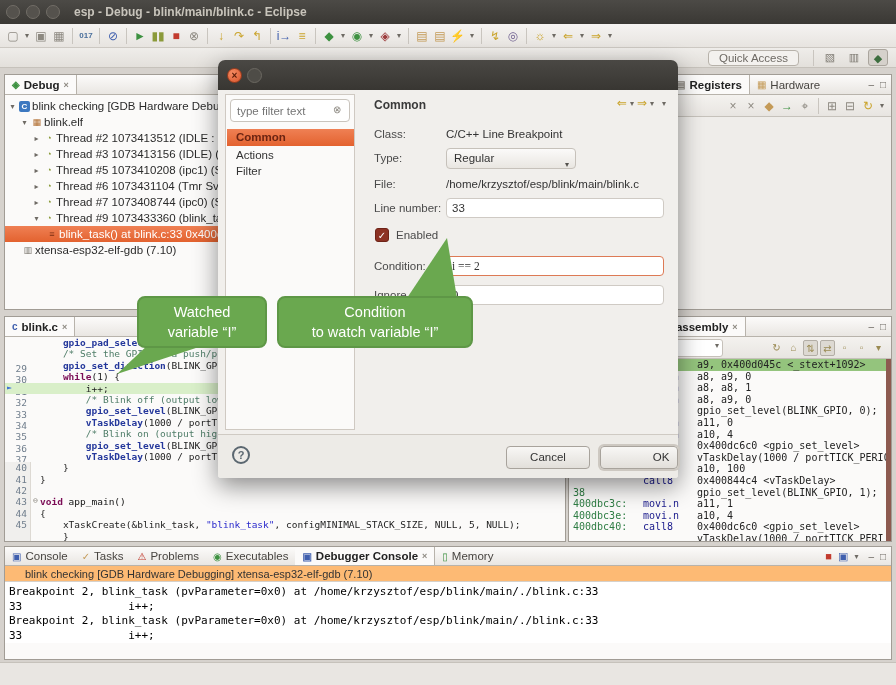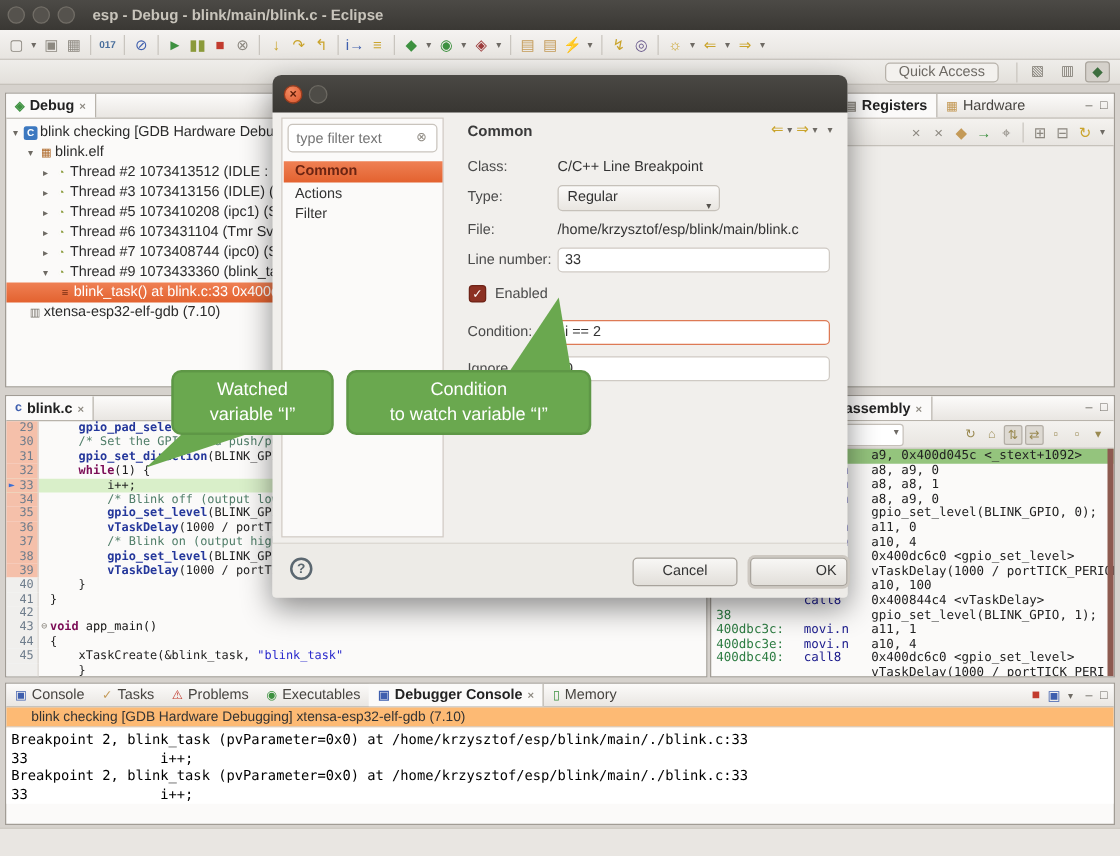--- a/index.html
+++ b/index.html
@@ -48,21 +48,21 @@
   .trow { height:16px; display:flex; align-items:center; font-size:11.5px; color:#2b2b2b; white-space:nowrap; overflow:hidden; }
   .texp { width:11px; text-align:center; font-size:8px; color:#6e6a64; flex:none; }
   .ticon { width:14px; text-align:center; font-size:9px; flex:none; }
   .i-launch { color:#fff; background:#3c78c0; border-radius:2px; width:11px; height:11px; line-height:11px; font-size:8px; font-weight:bold; margin:0 2px 0 1px; }
   .i-elf { color:#b06c2e; } .i-thread { color:#8a9a3a; } .i-frame { color:#7a2d12; } .i-gdb { color:#7b776f; }
   .trow.sel { background:linear-gradient(#ef8054,#e3622f); color:#fff; }
 
   
   .crow { height:11.4px; line-height:11.4px; display:flex; font:9.5px "DejaVu Sans Mono", monospace; white-space:pre; }
   .gut { width:26px; flex:none; text-align:right; padding-right:3px; color:#6f7d8c; background:#f0efed; border-right:1px solid #ddd9d3; }
-  .gut.chg { background:#f5c0aa; }
+  .gut.chg { background:#f5c0aa;margin-top:26px; }
   .fold { width:9px; flex:none; font-size:8px; color:#8d8981; text-align:center; }
   .crow.cur { background:#d9efc9; }
   .bpmark { position:absolute; left:2px; font-size:8px; color:#3b6fd4; }
   .kw { color:#7b0c56; font-weight:bold; } .fn { color:#24379b; font-weight:bold; }
   .cm { color:#4f7d68; } .st { color:#2a2acc; } .pl { color:#1d1d1d; } .bd { color:#111; font-weight:normal; }
 
   
   .drow { height:11.6px; line-height:11.6px; display:flex; font:10px "DejaVu Sans Mono", monospace; white-space:pre; }
   .drow.hl { background:#94c47d; }
   .dg { width:74px; flex:none; padding-left:4px; color:#2e7d43; }
@@ -296,21 +296,21 @@
     <div class="crow"><span class="gut chg">35</span><span class="fold"></span><span class="fn">        gpio_set_level</span><span class="pl">(BLINK_GPIO, 0);</span></div>
     <div class="crow"><span class="gut chg">36</span><span class="fold"></span><span class="fn">        vTaskDelay</span><span class="pl">(1000 / portTICK_PERIOD_MS);</span></div>
     <div class="crow"><span class="gut chg">37</span><span class="fold"></span><span class="cm">        /* Blink on (output high) */</span></div>
     <div class="crow"><span class="gut chg">38</span><span class="fold"></span><span class="fn">        gpio_set_level</span><span class="pl">(BLINK_GPIO, 1);</span></div>
     <div class="crow"><span class="gut chg">39</span><span class="fold"></span><span class="fn">        vTaskDelay</span><span class="pl">(1000 / portTICK_PERIOD_MS);</span></div>
     <div class="crow"><span class="gut">40</span><span class="fold"></span><span class="pl">    }</span></div>
     <div class="crow"><span class="gut">41</span><span class="fold"></span><span class="pl">}</span></div>
     <div class="crow"><span class="gut">42</span><span class="fold"></span></div>
     <div class="crow"><span class="gut">43</span><span class="fold">⊖</span><span class="kw">void</span><span class="bd"> app_main()</span></div>
     <div class="crow"><span class="gut">44</span><span class="fold"></span><span class="pl">{</span></div>
-    <div class="crow"><span class="gut">45</span><span class="fold"></span><span class="pl">    xTaskCreate(&amp;blink_task, </span><span class="st">"blink_task"</span></div>
+    <div class="crow"><span class="gut">45</span><span class="fold"></span><span class="pl">    xTaskCreate(&amp;blink_task, </span><span class="st">"blink_task"</span><span class="pl">, configMINIMAL_STACK_SIZE, NULL, 5, NULL);</span></div>
     <div class="crow"><span class="gut"></span><span class="fold"></span><span class="pl">    }</span></div>
   </div>
 </div>
 
 <div class="panel" style="left:568px;top:316px;width:324px;height:226px;">
   <div class="tabbar">
     <div class="tab active" style="margin-left:82px;">
       <span>Disassembly</span>
       <span class="tabclose">×</span>
     </div>
@@ -422,21 +422,21 @@
       <span>Regular</span>
       <span class="ddropcaret">▾</span>
     </div>
     <div class="dlabel" style="top:88px;">File:</div>
     <div class="dvalue" style="top:88px;">/home/krzysztof/esp/blink/main/blink.c</div>
     <div class="dlabel" style="top:112px;">Line number:</div>
     <input class="dinput" style="top: 108px;" value="33">
     <div class="dcheck" style="top:138px;">✓</div>
     <div class="dlabel" style="top:139px;left:178px;">Enabled</div>
     <div class="dlabel" style="top:170px;">Condition:</div>
-    <input class="dinput cond" style="top: 166px;" value="i == 2">
+    <input class="dinput cond" style="top: 166px; font-family: Liberation Serif, serif;" value="i == 2">
     <div class="dlabel" style="top:199px;">Ignore count:</div>
     <input class="dinput" style="top: 195px;" value="0">
   </div>
   <div class="dbottom">
     <div class="dhelp">?</div>
     <div class="dbtn" style="left:288px;width:84px;">Cancel</div>
     <div class="dbtn ok" style="left:382px;width:78px;padding-left:44px;">OK</div>
   </div>
 </div>
 

